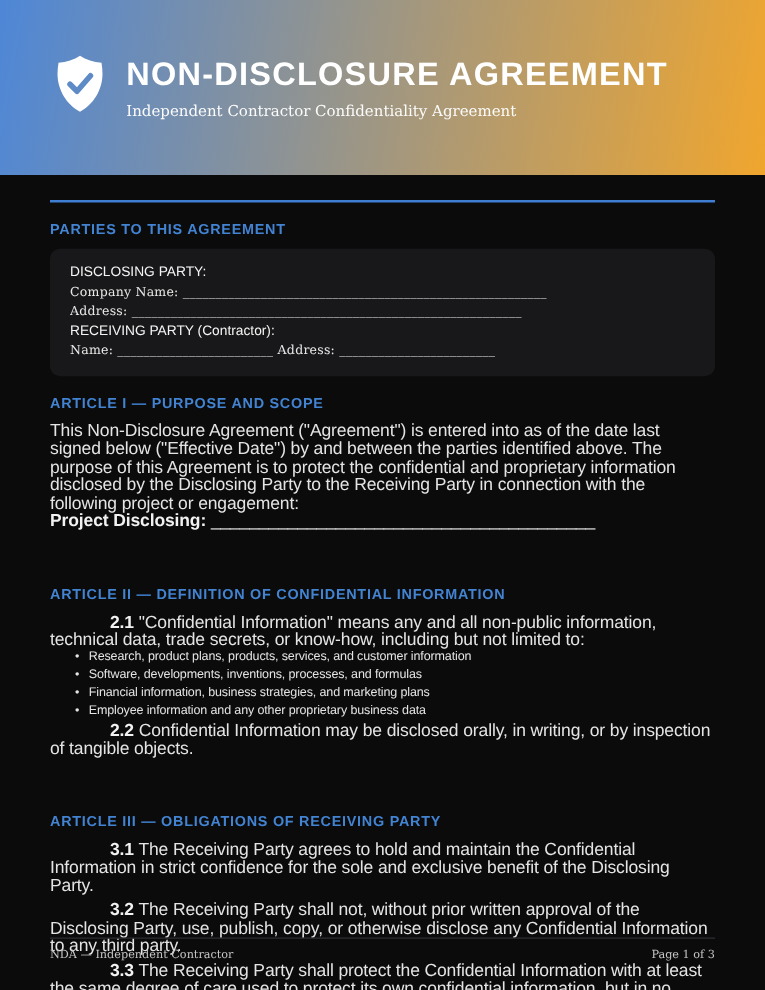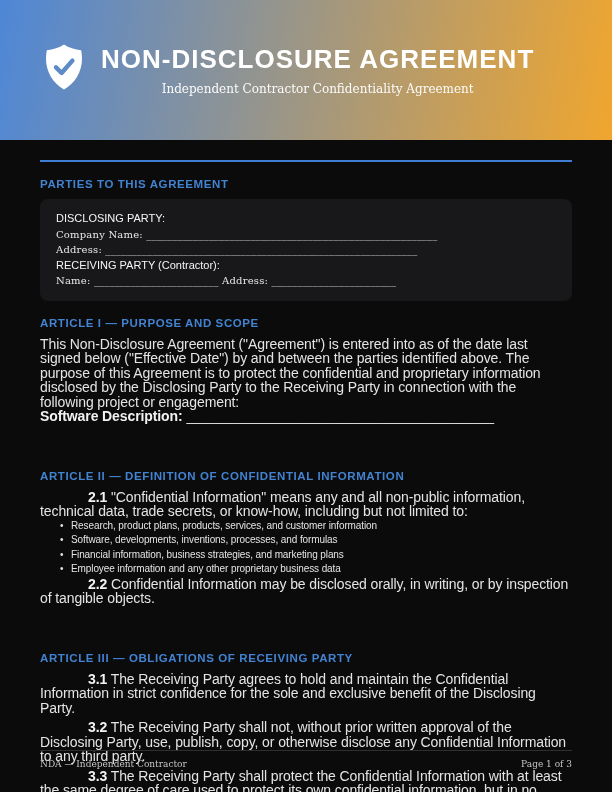--- a/index.html
+++ b/index.html
@@ -13,21 +13,21 @@
   .header {
     height: 140px;
     background: linear-gradient(100deg, #4e87d7 0%, #f0a62e 100%);
     display: flex;
     align-items: center;
     padding: 0 40px;
     box-sizing: border-box;
     gap: 13px;
   }
   .shield-wrap { width: 48px; height: 48px; flex: 0 0 auto; margin-top: -6px; }
-  .header-text { display: flex; flex-direction: column; align-items: center; }
+  .header-text { display: flex; flex-direction: column; }
   .doc-title {
     margin: 0;
     color: #ffffff;
     font-size: 26px;
     font-weight: 800;
     letter-spacing: 1px;
     font-family: "Liberation Sans", sans-serif;
     white-space: nowrap;
   }
   .doc-subtitle {
@@ -130,21 +130,21 @@
   <div class="party-box">
     <div class="party-bold">DISCLOSING PARTY:</div>
     <div class="party-line"><span>Company Name:</span> <span>________________________________________________________</span></div>
     <div class="party-line"><span>Address:</span> <span>____________________________________________________________</span></div>
     <div class="party-bold">RECEIVING PARTY (Contractor):</div>
     <div class="party-line"><span>Name:</span> <span>________________________</span> <span>Address:</span> <span>________________________</span></div>
   </div>
 
   <div class="section-heading article-heading-1">ARTICLE I — PURPOSE AND SCOPE</div>
   <div class="para">This Non-Disclosure Agreement ("Agreement") is entered into as of the date last signed below ("Effective Date") by and between the parties identified above. The purpose of this Agreement is to protect the confidential and proprietary information disclosed by the Disclosing Party to the Receiving Party in connection with the following project or engagement:</div>
-  <div class="para proj-line"><span class="proj-label">Software Description:</span> <span>________________________________________</span></div>
+  <div class="para proj-line"><span class="proj-label">Project Disclosing:</span> <span>________________________________________</span></div>
 
   <div class="section-heading article-heading-2">ARTICLE II — DEFINITION OF CONFIDENTIAL INFORMATION</div>
   <div class="para clause first"><span class="num">2.1</span> <span>"Confidential Information" means any and all non-public information, technical data, trade secrets, or know-how, including but not limited to:</span></div>
   <ul class="bullets">
     <li>Research, product plans, products, services, and customer information</li>
     <li>Software, developments, inventions, processes, and formulas</li>
     <li>Financial information, business strategies, and marketing plans</li>
     <li>Employee information and any other proprietary business data</li>
   </ul>
   <div class="para clause" style="margin-top:0"><span class="num">2.2</span> <span>Confidential Information may be disclosed orally, in writing, or by inspection of tangible objects.</span></div>

